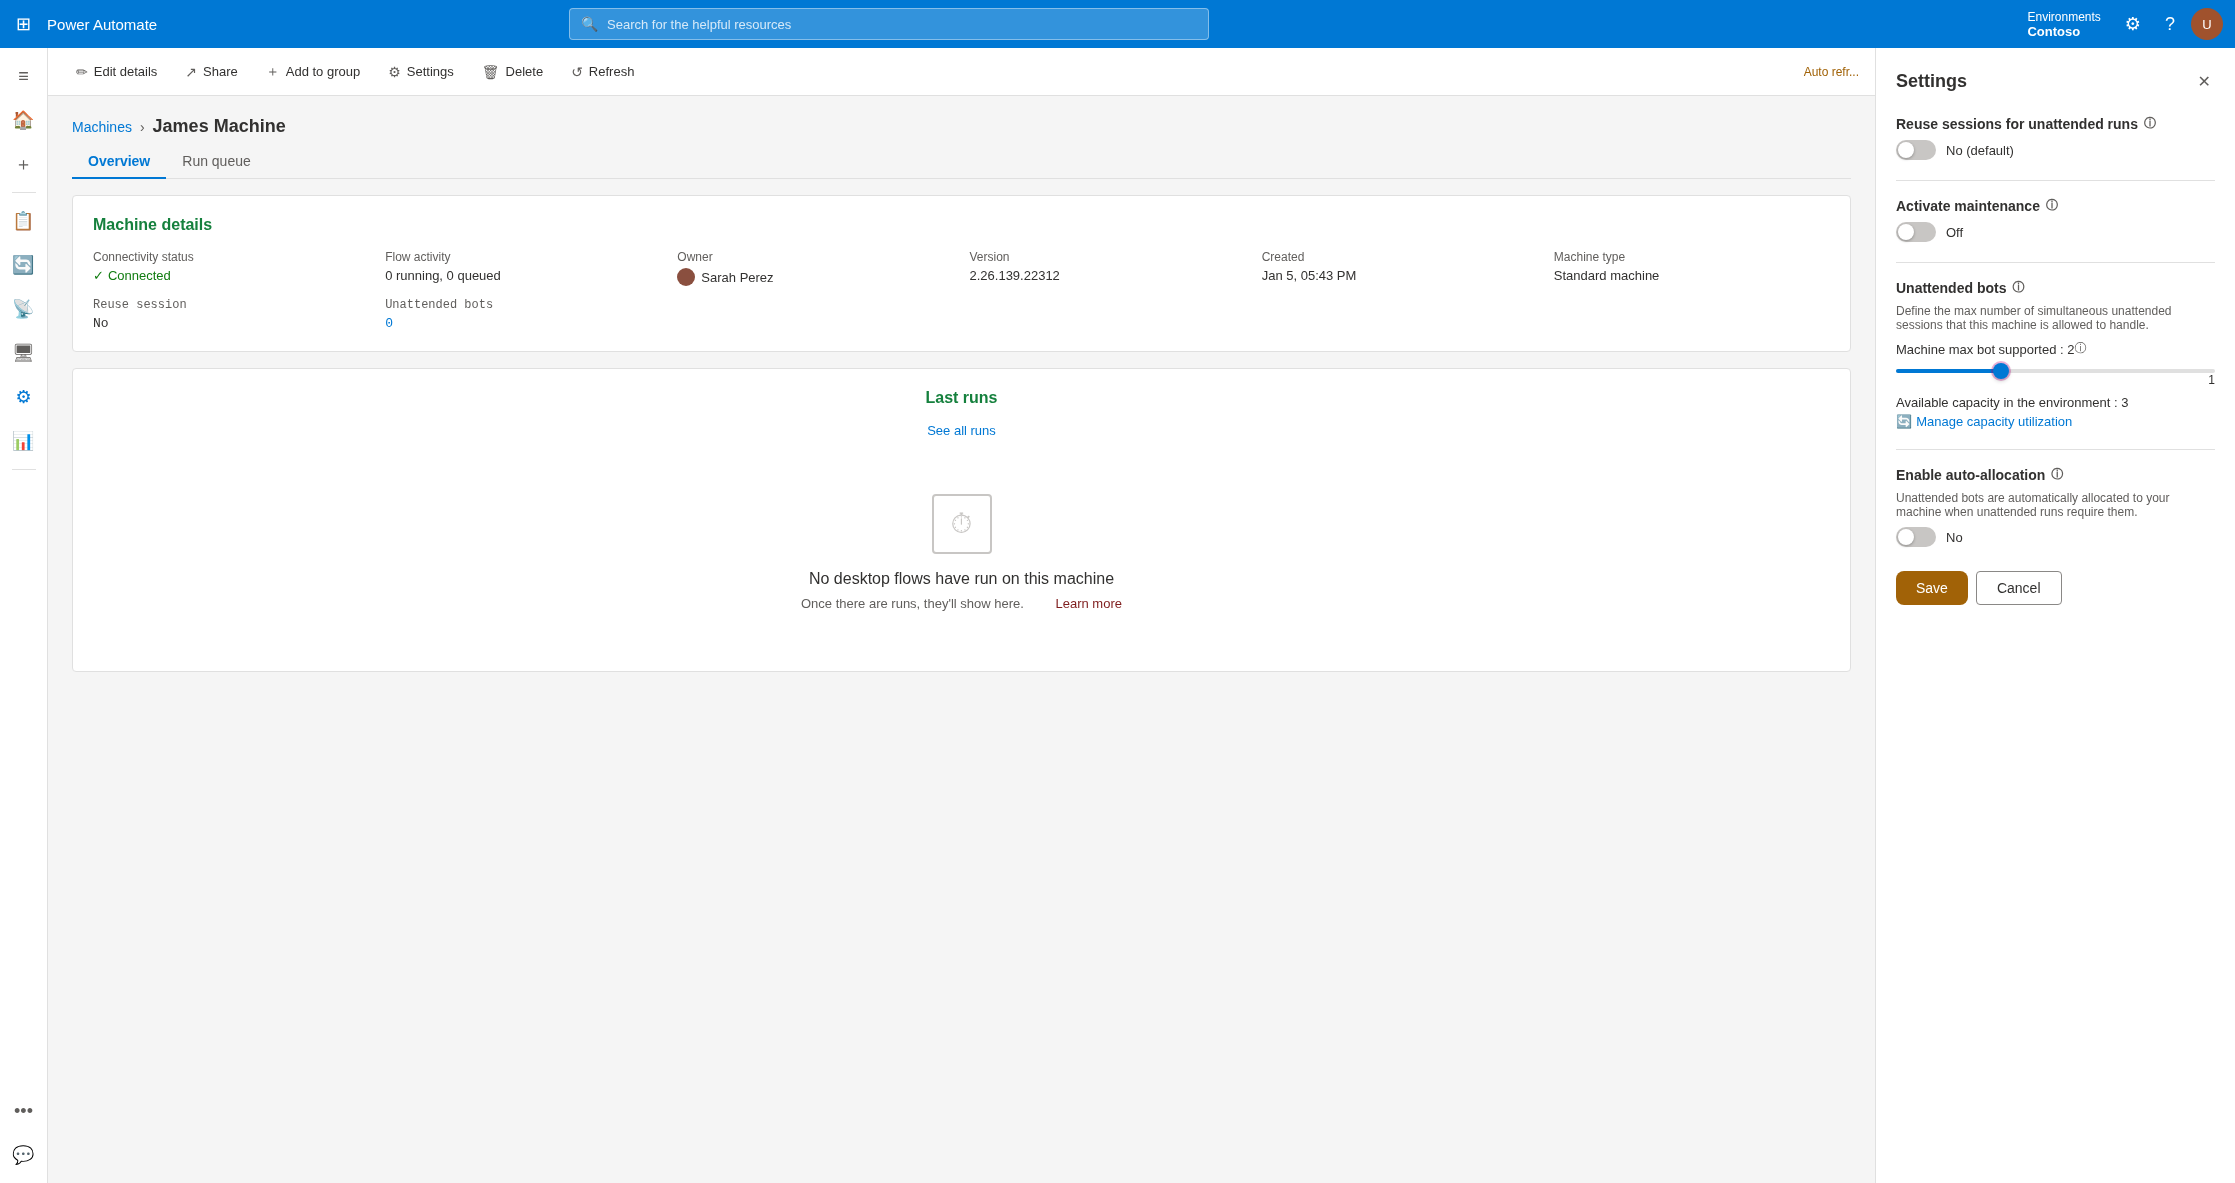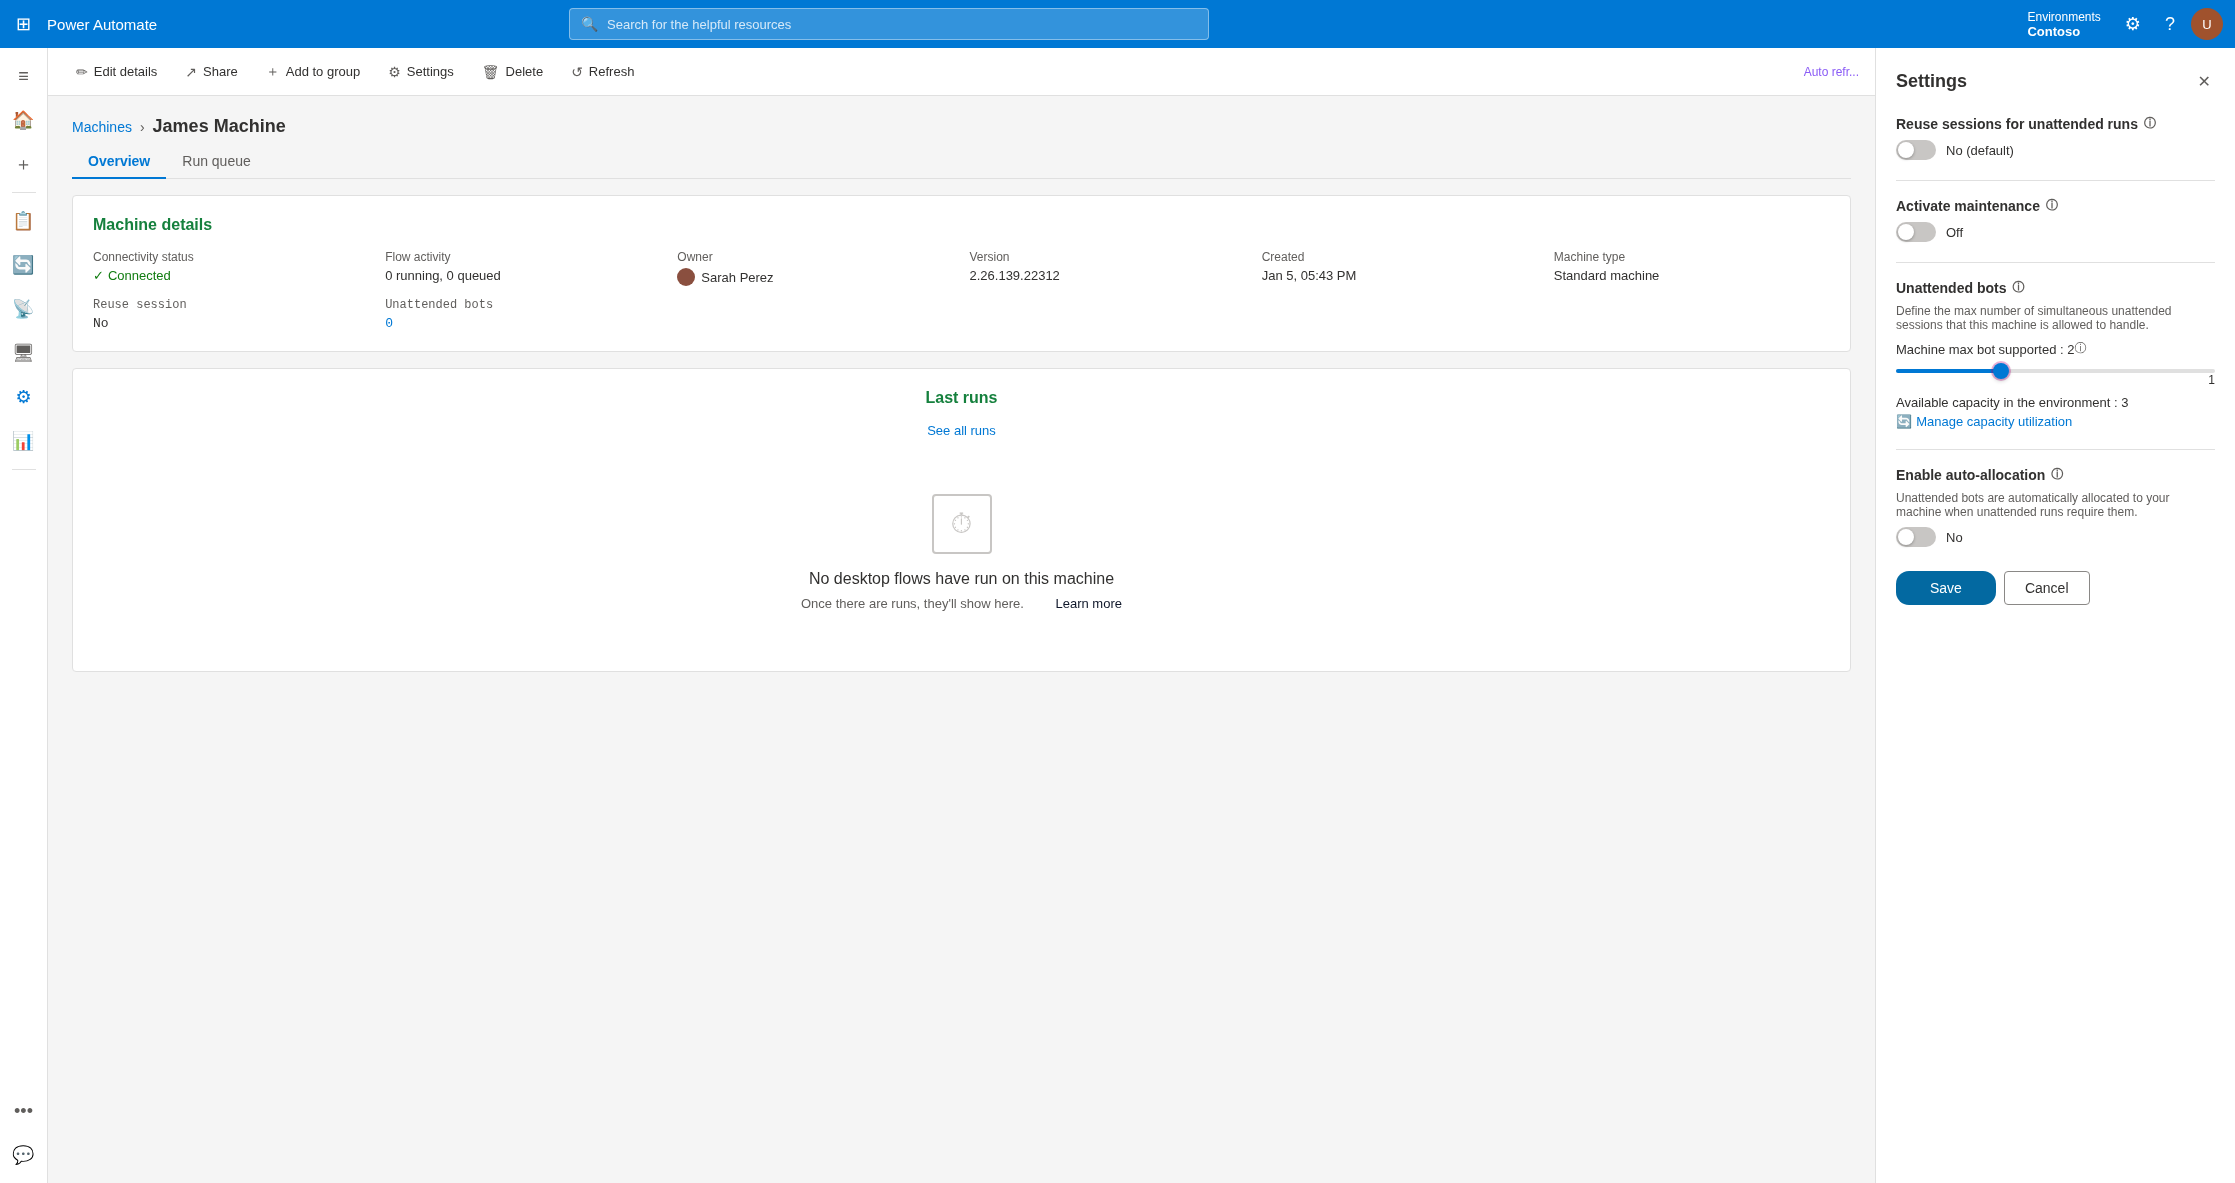--- a/index.html
+++ b/index.html
@@ -55,21 +55,21 @@
     .toolbar {
       display: flex; align-items: center; padding: 0 16px; height: 48px;
       background: white; border-bottom: 1px solid #e0e0e0; gap: 4px;
     }
     .toolbar-btn {
       display: flex; align-items: center; gap: 6px; padding: 6px 12px;
       border: none; background: transparent; cursor: pointer; border-radius: 4px;
       font-size: 13px; color: #323130; font-family: 'Segoe UI', sans-serif;
     }
     .toolbar-btn .icon { font-size: 14px; color: #605e5c; }
-    .toolbar-right { margin-left: auto; font-size: 12px; color: #8b5cf6; }
+    .toolbar-right { margin-left: auto; font-size: 12px; color: #a16207; }
 
     
     .page-content { flex: 1; overflow-y: auto; padding: 20px 24px; position: relative; }
 
     .breadcrumb { display: flex; align-items: center; gap: 8px; margin-bottom: 8px; font-size: 14px; color: #605e5c; }
     .breadcrumb a { color: #0078d4; text-decoration: none; cursor: pointer; }
     .breadcrumb-sep { color: #605e5c; }
     .page-desc { font-size: 13px; color: #605e5c; margin-bottom: 16px; }
 
     
@@ -96,21 +96,21 @@
     .see-all { color: #0078d4; font-size: 13px; cursor: pointer; text-decoration: none; }
 
     .empty-state { display: flex; flex-direction: column; align-items: center; justify-content: center; padding: 40px; }
     .empty-icon {
       width: 60px; height: 60px; border: 2px solid #c8c6c4; border-radius: 4px;
       display: flex; align-items: center; justify-content: center; color: #c8c6c4; font-size: 28px;
       margin-bottom: 16px;
     }
     .empty-title { font-size: 16px; color: #323130; font-weight: 500; margin-bottom: 8px; }
     .empty-desc { font-size: 13px; color: #605e5c; }
-    .empty-desc a { color: #0f172a; padding-left: 28px; }
+    .empty-desc a { color: #7f1d1d; padding-left: 28px; }
 
     
     .settings-panel {
       width: 360px; flex-shrink: 0; background: white; border-left: 1px solid #e0e0e0;
       overflow-y: auto; padding: 20px; position: relative;
     }
     .panel-header { display: flex; align-items: center; justify-content: space-between; margin-bottom: 20px; }
     .panel-title { font-size: 18px; font-weight: 600; color: #323130; }
     .panel-close { background: none; border: none; cursor: pointer; font-size: 16px; color: #605e5c; padding: 4px; }
 
@@ -154,22 +154,22 @@
       width: 20px; height: 20px; border-radius: 50%; background: rgba(189, 0, 130, 0.3);
       position: absolute; top: -8px; left: calc(33% - 10px);
     }
     .slider-max { font-size: 12px; color: #323130; text-align: right; }
 
     .capacity-row { font-size: 13px; color: #323130; margin-top: 8px; }
     .manage-link { color: #0078d4; font-size: 13px; cursor: pointer; display: flex; align-items: center; gap: 4px; margin-top: 4px; }
 
     .panel-footer { display: flex; gap: 8px; margin-top: 24px; }
     .btn-primary {
-      background: #0369a1; color: white; border: none; border-radius: 13px;
-      padding: 8px 34px; font-size: 14px; cursor: pointer; font-family: 'Segoe UI', sans-serif;
+      background: #a16207; color: white; border: none; border-radius: 8px;
+      padding: 8px 20px; font-size: 14px; cursor: pointer; font-family: 'Segoe UI', sans-serif;
     }
     .btn-secondary {
       background: white; color: #323130; border: 1px solid #8a8886; border-radius: 4px;
       padding: 8px 20px; font-size: 14px; cursor: pointer; font-family: 'Segoe UI', sans-serif;
     }
     .connections-header { font-size: 14px; font-weight: 600; color: #323130; margin-bottom: 12px; }
     .shared-header { font-size: 14px; font-weight: 600; color: #323130; margin: 16px 0 12px; }
     .avatar-small {
       width: 36px; height: 36px; border-radius: 50%; background: #8a4f3f;
       display: flex; align-items: center; justify-content: center; color: white; font-size: 14px;

